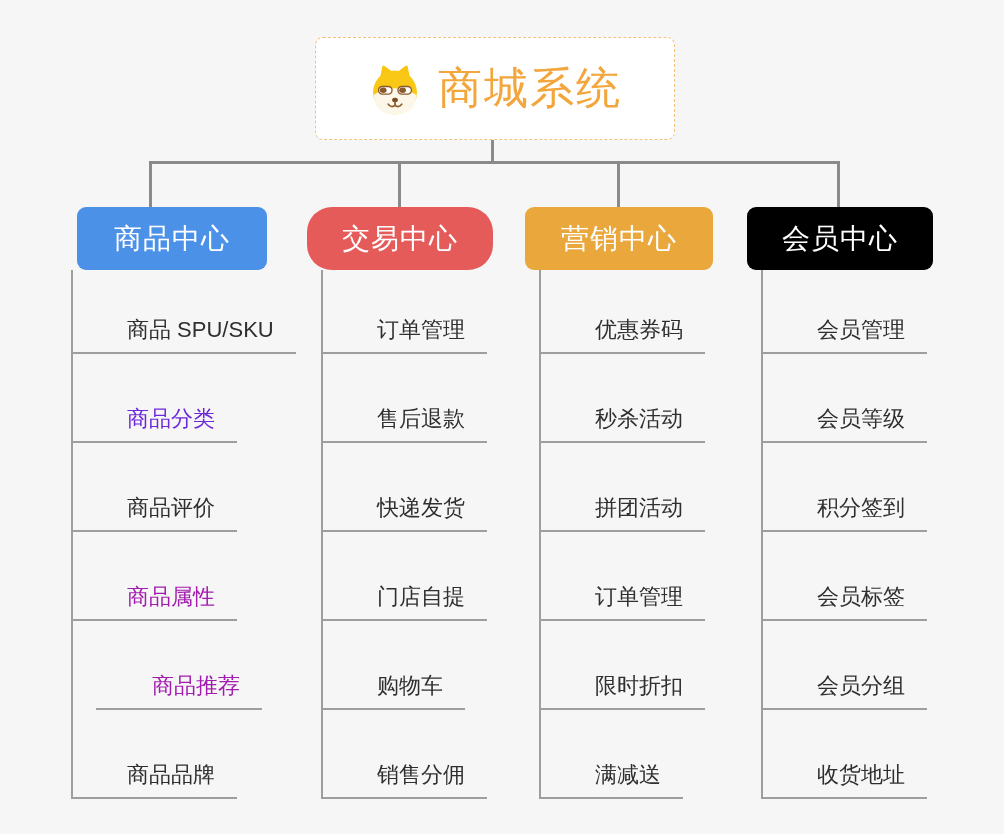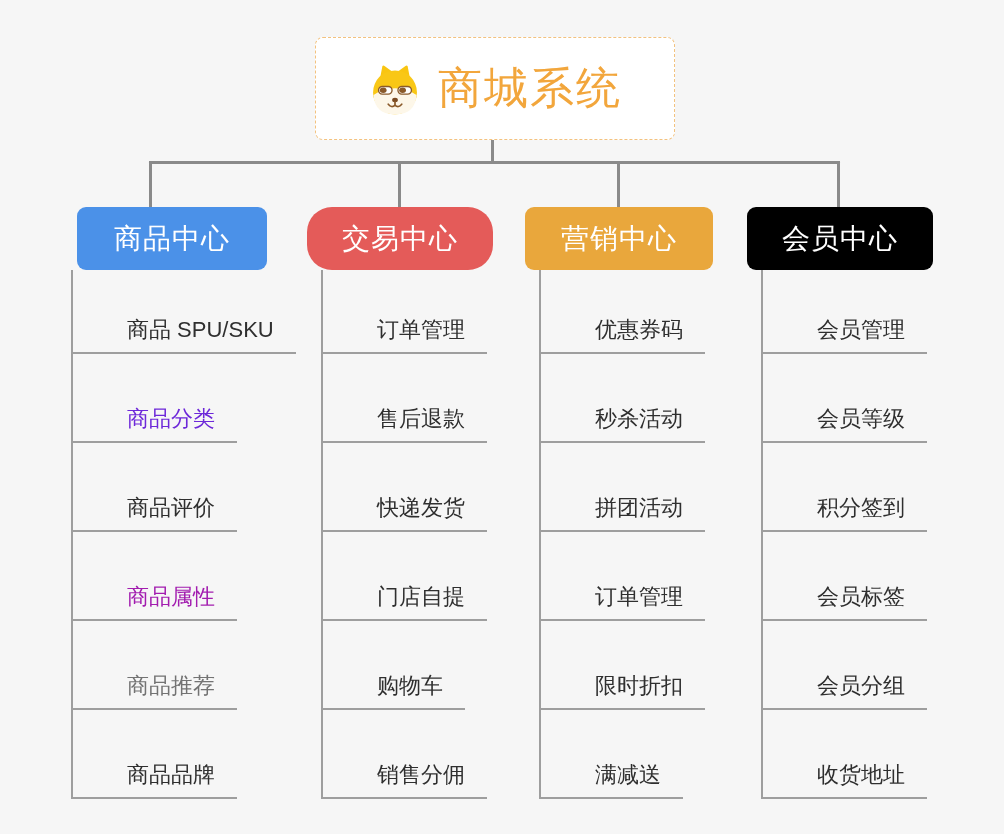--- a/index.html
+++ b/index.html
@@ -119,21 +119,21 @@
       </div>
       <div class="child-item" style="border-bottom-color: rgb(158, 158, 158); color: #6d28d9;">
         <span>商品分类</span>
       </div>
       <div class="child-item" style="border-bottom-color: rgb(158, 158, 158); color: rgb(47, 47, 47);">
         <span>商品评价</span>
       </div>
       <div class="child-item" style="border-bottom-color: rgb(158, 158, 158); color: #a21caf;">
         <span>商品属性</span>
       </div>
-      <div class="child-item" style="border-bottom-color: rgb(158, 158, 158); color: #737373;">
+      <div class="child-item" style="border-bottom-color: rgb(158, 158, 158); color: #a21caf; margin-left: 25px;">
         <span>商品推荐</span>
       </div>
       <div class="child-item" style="border-bottom-color: rgb(158, 158, 158); color: rgb(47, 47, 47);">
         <span>商品品牌</span>
       </div>
     </div>
   <div class="child-col c1">
       <div class="child-item" style="border-bottom-color: rgb(158, 158, 158); color: rgb(47, 47, 47);">
         <span>订单管理</span>
       </div>

